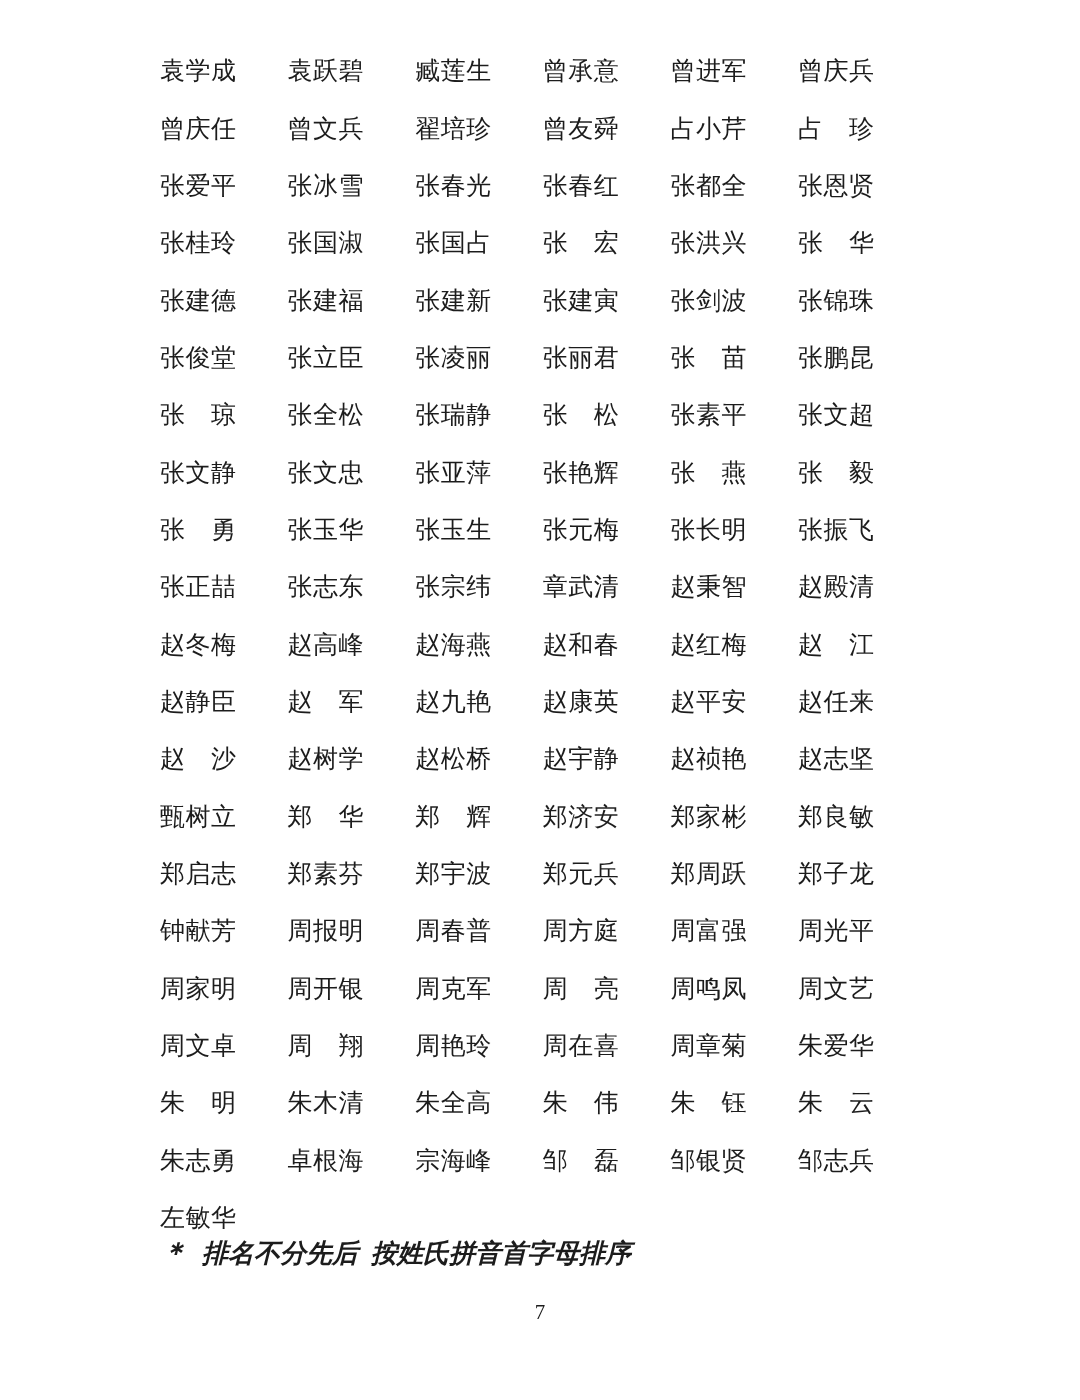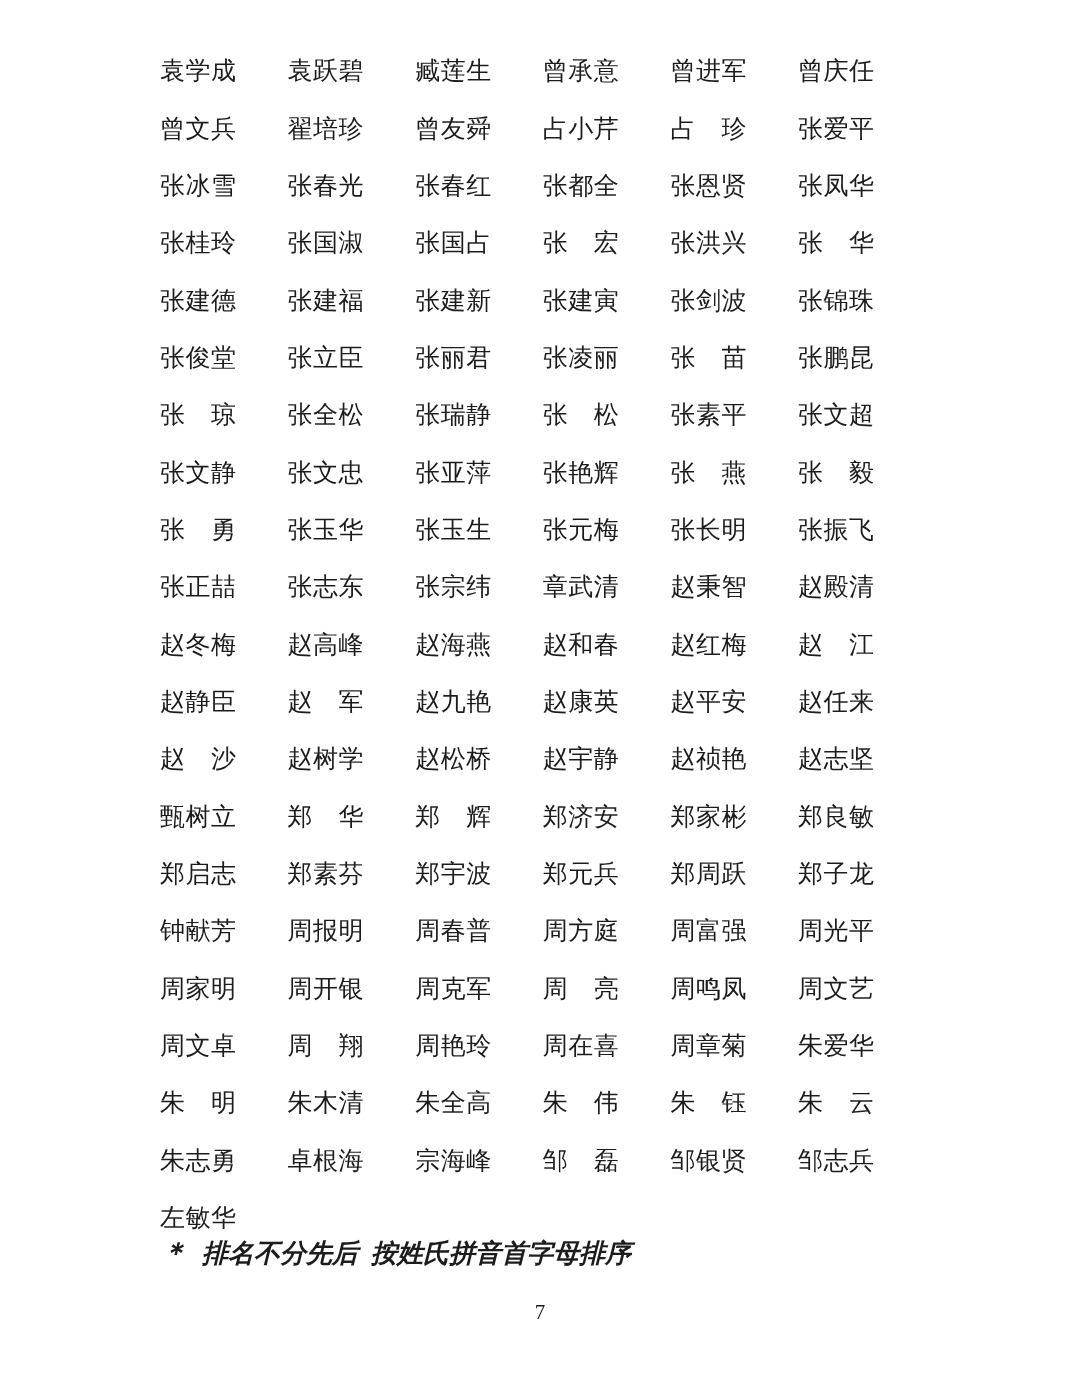--- a/index.html
+++ b/index.html
@@ -62,49 +62,49 @@
 <body>
 
 <div class="page">
 
   <div class="name-grid">
       <div class="cell">袁学成</div>
       <div class="cell">袁跃碧</div>
       <div class="cell">臧莲生</div>
       <div class="cell">曾承意</div>
       <div class="cell">曾进军</div>
+      <div class="cell">曾庆兵</div>
       <div class="cell">曾庆任</div>
       <div class="cell">曾文兵</div>
       <div class="cell">翟培珍</div>
       <div class="cell">曾友舜</div>
       <div class="cell">占小芹</div>
       <div class="cell">占　珍</div>
       <div class="cell">张爱平</div>
       <div class="cell">张冰雪</div>
       <div class="cell">张春光</div>
       <div class="cell">张春红</div>
       <div class="cell">张都全</div>
       <div class="cell">张恩贤</div>
-      <div class="cell">张凤华</div>
       <div class="cell">张桂玲</div>
       <div class="cell">张国淑</div>
       <div class="cell">张国占</div>
       <div class="cell">张　宏</div>
       <div class="cell">张洪兴</div>
       <div class="cell">张　华</div>
       <div class="cell">张建德</div>
       <div class="cell">张建福</div>
       <div class="cell">张建新</div>
       <div class="cell">张建寅</div>
       <div class="cell">张剑波</div>
       <div class="cell">张锦珠</div>
       <div class="cell">张俊堂</div>
       <div class="cell">张立臣</div>
+      <div class="cell">张凌丽</div>
       <div class="cell">张丽君</div>
-      <div class="cell">张凌丽</div>
       <div class="cell">张　苗</div>
       <div class="cell">张鹏昆</div>
       <div class="cell">张　琼</div>
       <div class="cell">张全松</div>
       <div class="cell">张瑞静</div>
       <div class="cell">张　松</div>
       <div class="cell">张素平</div>
       <div class="cell">张文超</div>
       <div class="cell">张文静</div>
       <div class="cell">张文忠</div>

